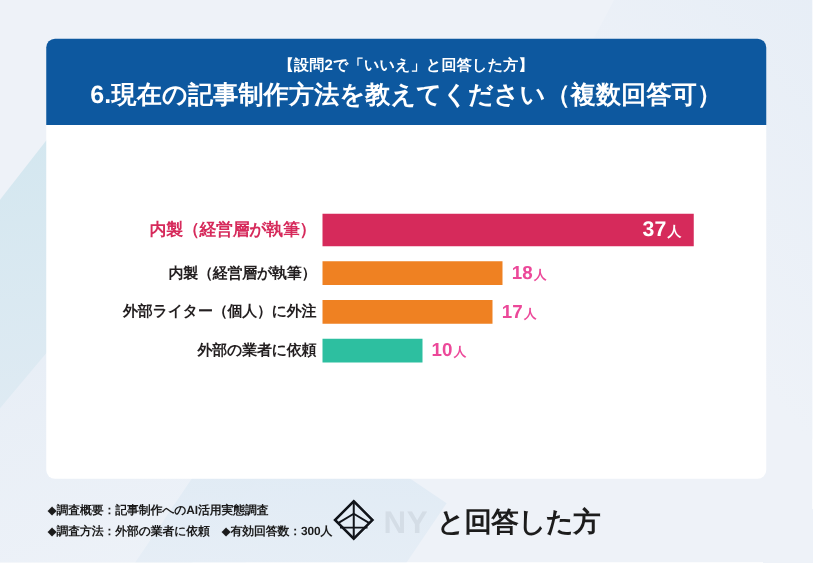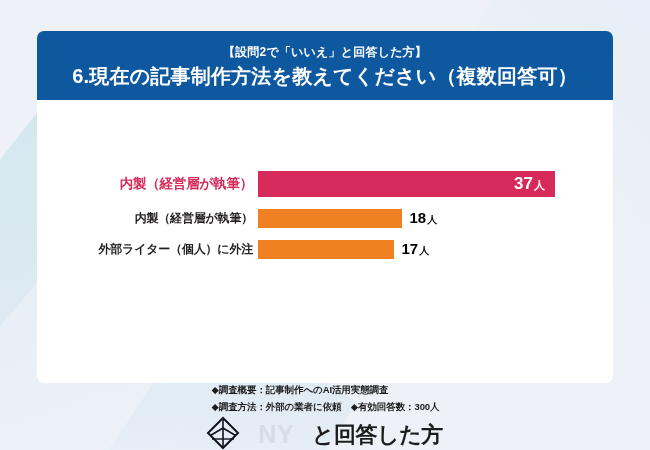--- a/index.html
+++ b/index.html
@@ -123,21 +123,21 @@
   .bar {
     height: 19px;
     display: flex;
     align-items: center;
     justify-content: flex-end;
     box-sizing: border-box;
   }
   .value {
     font-size: 15px;
     font-weight: bold;
-    color: #000000;
+    color: #ec4899;
     white-space: nowrap;
     margin-left: 7px;
   }
   .value .unit {
     font-size: 10px;
     font-weight: bold;
     margin-left: 1px;
   }
   .value-inside {
     color: #ffffff;
@@ -154,36 +154,35 @@
   .chart-row.highlight .value-inside { font-size: 17px; }
   .chart-row.highlight .value-inside .unit { font-size: 11px; }
 
   
   .footer {
     position: absolute;
     left: 38px; top: 396px;
     width: 575px; height: 44px;
     display: flex;
     align-items: center;
-    justify-content: center;
-    flex-direction: column;
+    justify-content: flex-start;
   }
   .footer-text {
     font-size: 9.5px;
     font-weight: bold;
     color: #1b1b1b;
     line-height: 1.75;
     letter-spacing: -.1px;
   }
 
   
   .logo {
     display: flex;
     align-items: center;
-    gap: 18px;
+    gap: 7px;
     padding-right: 2px;
   }
   .logo-mark { display: block; }
   .logo-ny {
     font-size: 25px;
     font-weight: bold;
     color: #d4dde6;
     letter-spacing: .5px;
     line-height: 1;
   }
@@ -227,20 +226,27 @@
           <div class="bar-zone">
             <div class="bar" style="width: 144.486px; background: rgb(239, 129, 34);"></div>
             <span class="value">18<span class="unit">人</span></span>
           </div>
         </div>
         <div class="chart-row">
           <div class="row-label">外部ライター（個人）に外注</div>
           <div class="bar-zone">
             <div class="bar" style="width: 136.459px; background: rgb(239, 129, 34);"></div>
             <span class="value">17<span class="unit">人</span></span>
+          </div>
+        </div>
+        <div class="chart-row">
+          <div class="row-label">外部の業者に依頼</div>
+          <div class="bar-zone">
+            <div class="bar" style="width: 80.2703px; background: rgb(45, 191, 160);"></div>
+            <span class="value">10<span class="unit">人</span></span>
           </div>
         </div>
       </div>
   </div>
 
   <div class="footer">
     <div class="footer-text">
       <div>◆調査概要：記事制作へのAI活用実態調査</div>
       <div>◆調査方法：外部の業者に依頼　◆有効回答数：300人</div>
     </div>

